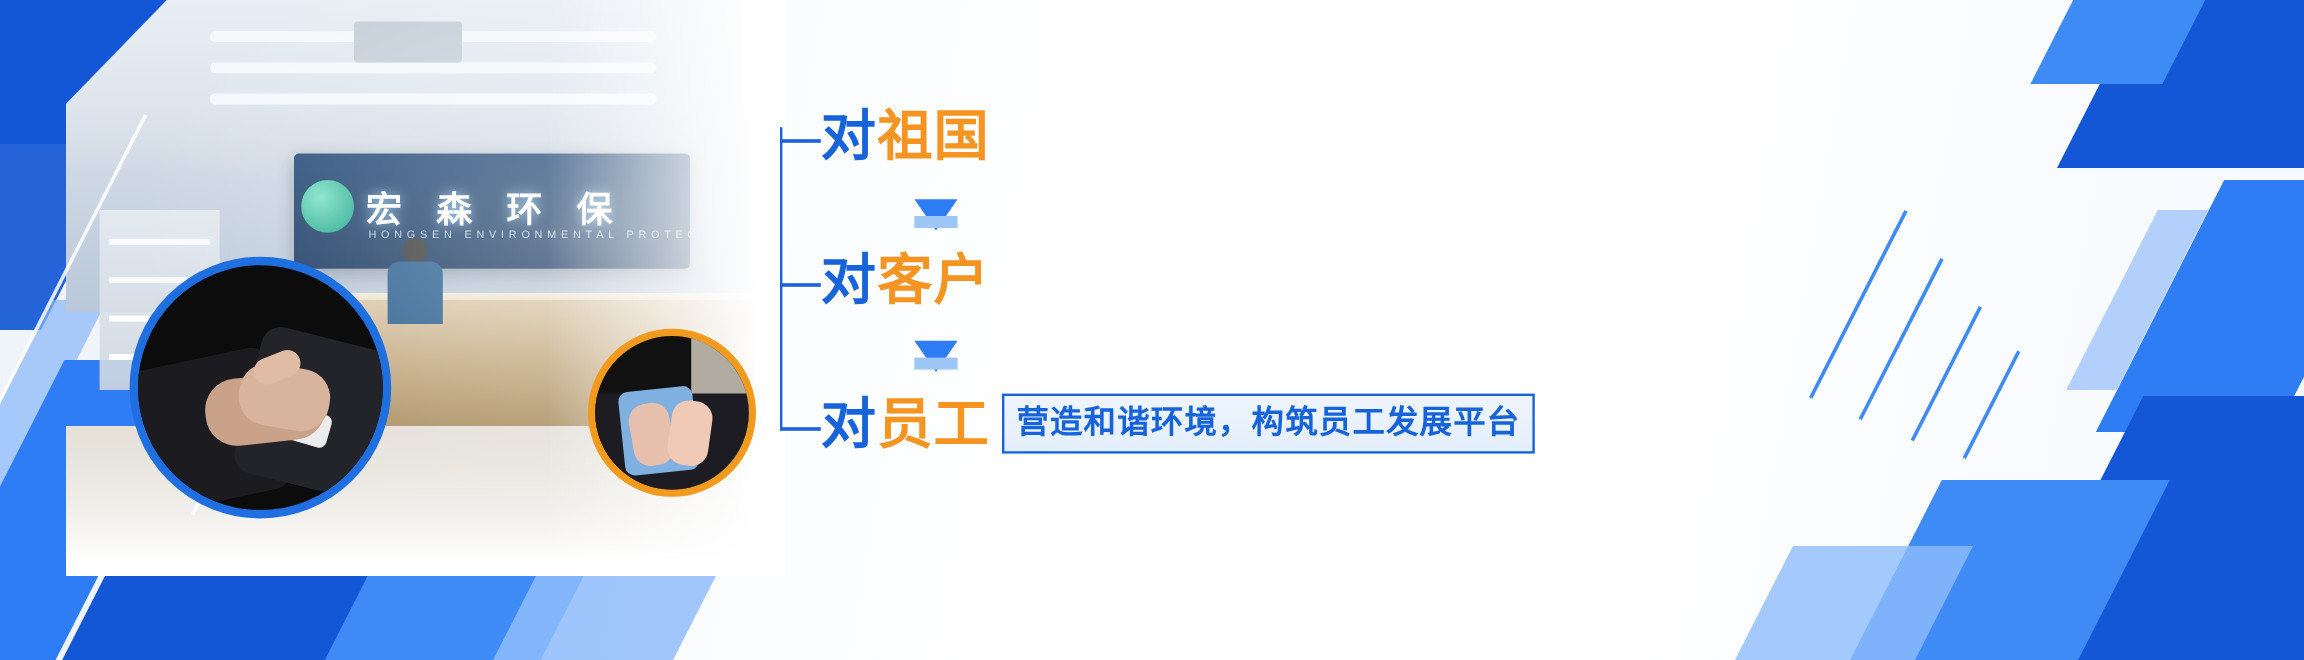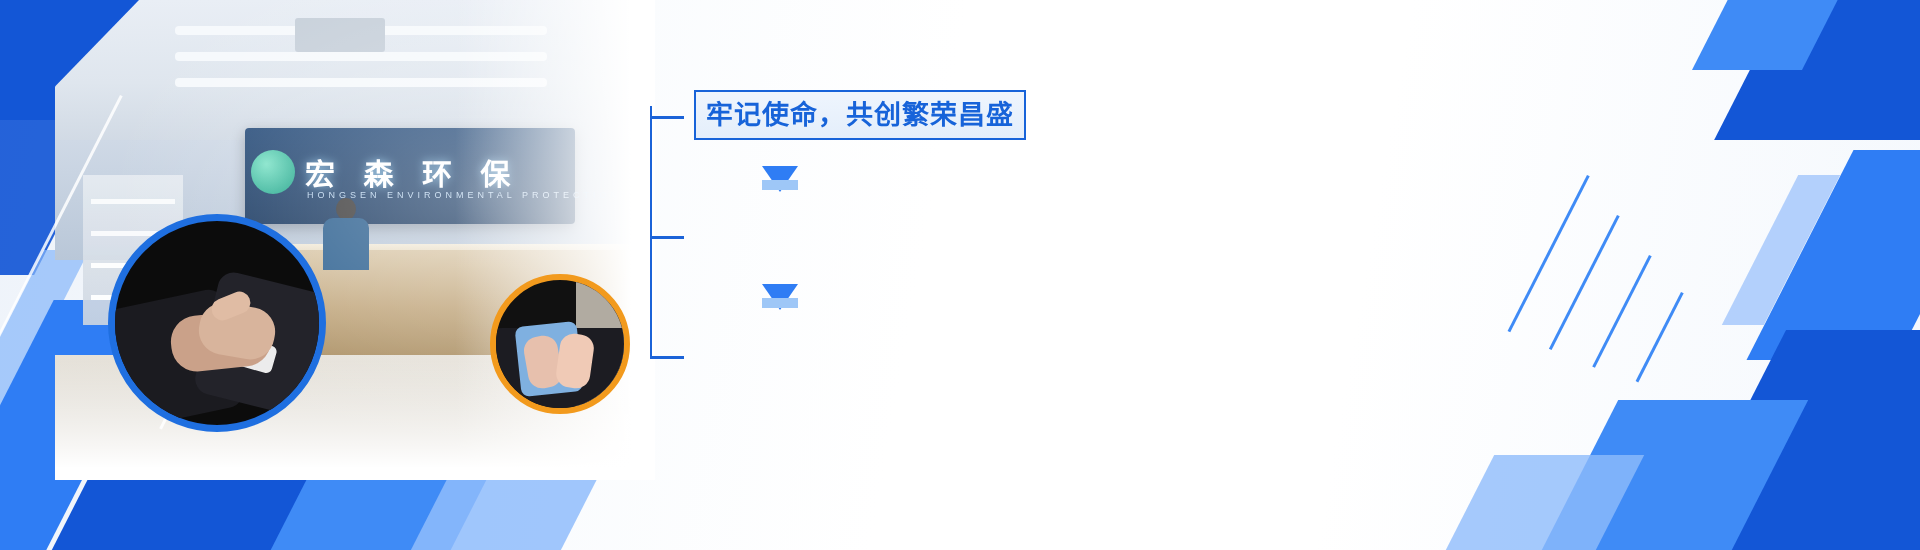--- a/index.html
+++ b/index.html
@@ -213,29 +213,40 @@
   <div class="line-r lr4"></div>
 
   <div id="content">
 
     <div class="bracket"></div>
     <div class="tick" style="top:46px"></div>
     <div class="tick" style="top:166px"></div>
     <div class="tick" style="top:286px"></div>
 
     <div class="row row1">
-      <div class="boxed cn">牢记使命，共创繁荣昌盛</div>
+      <div class="lead cn">
+        <span class="b">对</span><span class="o">祖国</span>
+      </div>
     </div>
 
     <div class="arrow a1">
       <div class="cap"></div>
     </div>
 
     <div class="row row2">
+      <div class="lead cn">
+        <span class="b">对</span><span class="o">客户</span>
+      </div>
     </div>
 
     <div class="arrow a2">
       <div class="cap"></div>
     </div>
 
+    <div class="row row3">
+      <div class="lead cn">
+        <span class="b">对</span><span class="o">员工</span>
+      </div>
+      <div class="boxed cn">营造和谐环境，构筑员工发展平台</div>
+    </div>
 
   </div>
 </div>
 
 </body></html>

